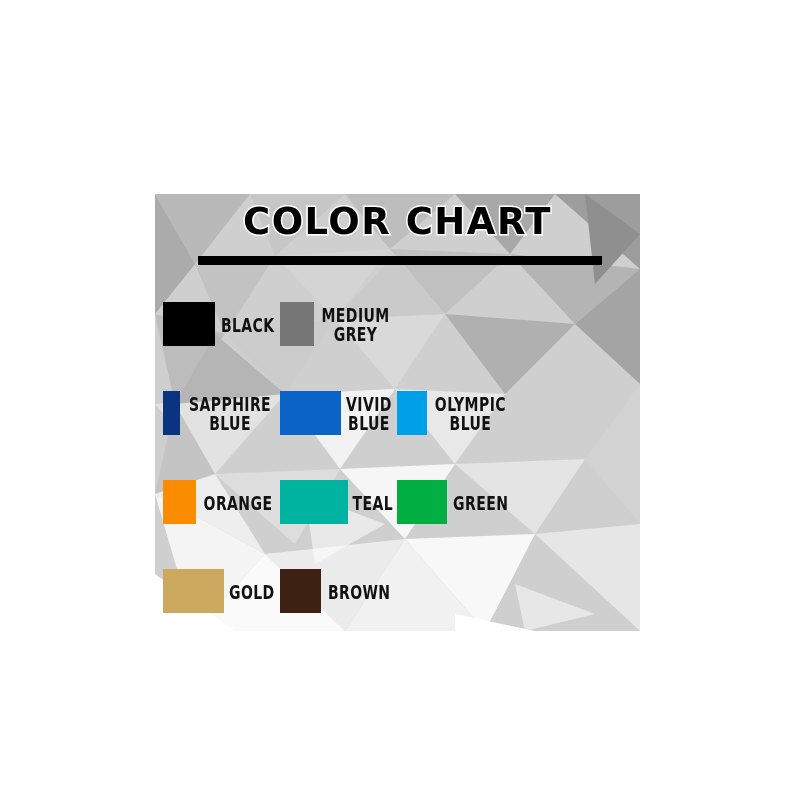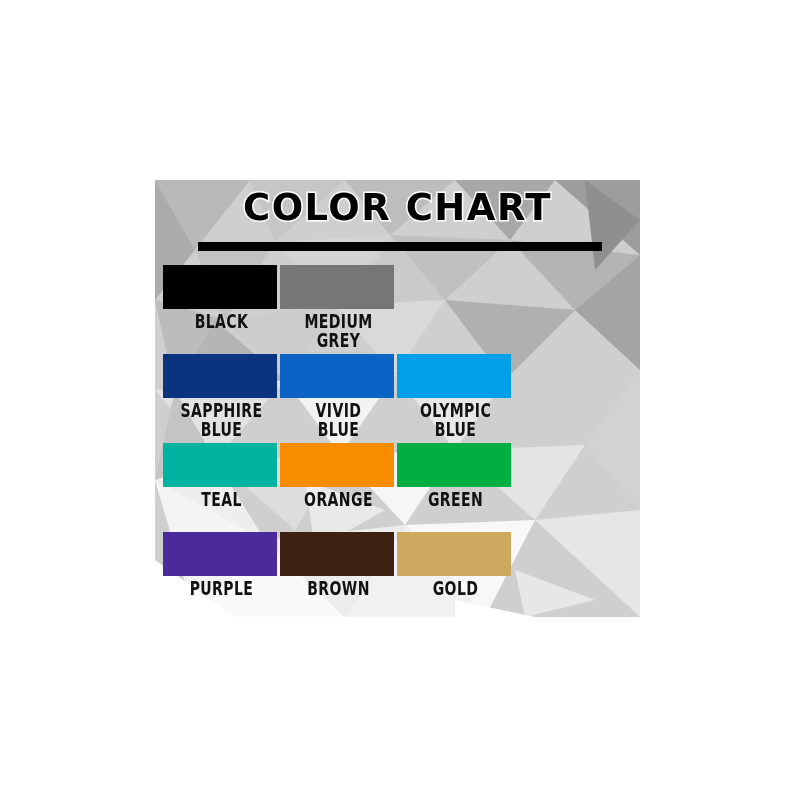--- a/index.html
+++ b/index.html
@@ -12,20 +12,21 @@
     height: 800px;
     font-family: "Liberation Sans", sans-serif;
     overflow: hidden;
   }
 
   #page {
     position: relative;
     width: 800px;
     height: 604px;
     background: #ffffff;
+    margin-top: 14px;
   }
 
   
   #chart-image {
     position: absolute;
     left: 155px;
     top: 180px;
     width: 485px;
     height: 437px;
     overflow: hidden;
@@ -89,21 +90,22 @@
     display: flex;
     flex-direction: row;
     width: 469px;
     height: 89px;
   }
 
   .swatch-cell {
     width: 117px;
     margin-right: 0px;
     display: flex;
-    flex-direction: column;
+    flex-direction: row;
+    align-items: center;
   }
 
   .swatch-chip {
     width: 114px;
     height: 44px;
     box-sizing: border-box;
   }
 
   .swatch-label {
     margin-top: 3px;
@@ -196,42 +198,38 @@
 BLUE</div>
           </div>
           <div class="swatch-cell">
             <div class="swatch-chip" style="background: rgb(0, 160, 233);"></div>
             <div class="swatch-label">OLYMPIC
 BLUE</div>
           </div>
         </div>
         <div class="swatch-row">
           <div class="swatch-cell">
+            <div class="swatch-chip" style="background: rgb(250, 140, 0);"></div>
+            <div class="swatch-label">ORANGE</div>
+          </div>
+          <div class="swatch-cell">
             <div class="swatch-chip" style="background: rgb(0, 178, 160);"></div>
             <div class="swatch-label">TEAL</div>
           </div>
           <div class="swatch-cell">
-            <div class="swatch-chip" style="background: rgb(250, 140, 0);"></div>
-            <div class="swatch-label">ORANGE</div>
-          </div>
-          <div class="swatch-cell">
             <div class="swatch-chip" style="background: rgb(0, 174, 66);"></div>
             <div class="swatch-label">GREEN</div>
           </div>
         </div>
         <div class="swatch-row">
           <div class="swatch-cell">
-            <div class="swatch-chip" style="background: rgb(75, 42, 155);"></div>
-            <div class="swatch-label">PURPLE</div>
+            <div class="swatch-chip" style="background: rgb(204, 169, 94);"></div>
+            <div class="swatch-label">GOLD</div>
           </div>
           <div class="swatch-cell">
             <div class="swatch-chip" style="background: rgb(61, 33, 19);"></div>
             <div class="swatch-label">BROWN</div>
           </div>
-          <div class="swatch-cell">
-            <div class="swatch-chip" style="background: rgb(204, 169, 94);"></div>
-            <div class="swatch-label">GOLD</div>
-          </div>
         </div>
       </div>
 
   </div>
 </div>
 
 </body></html>

